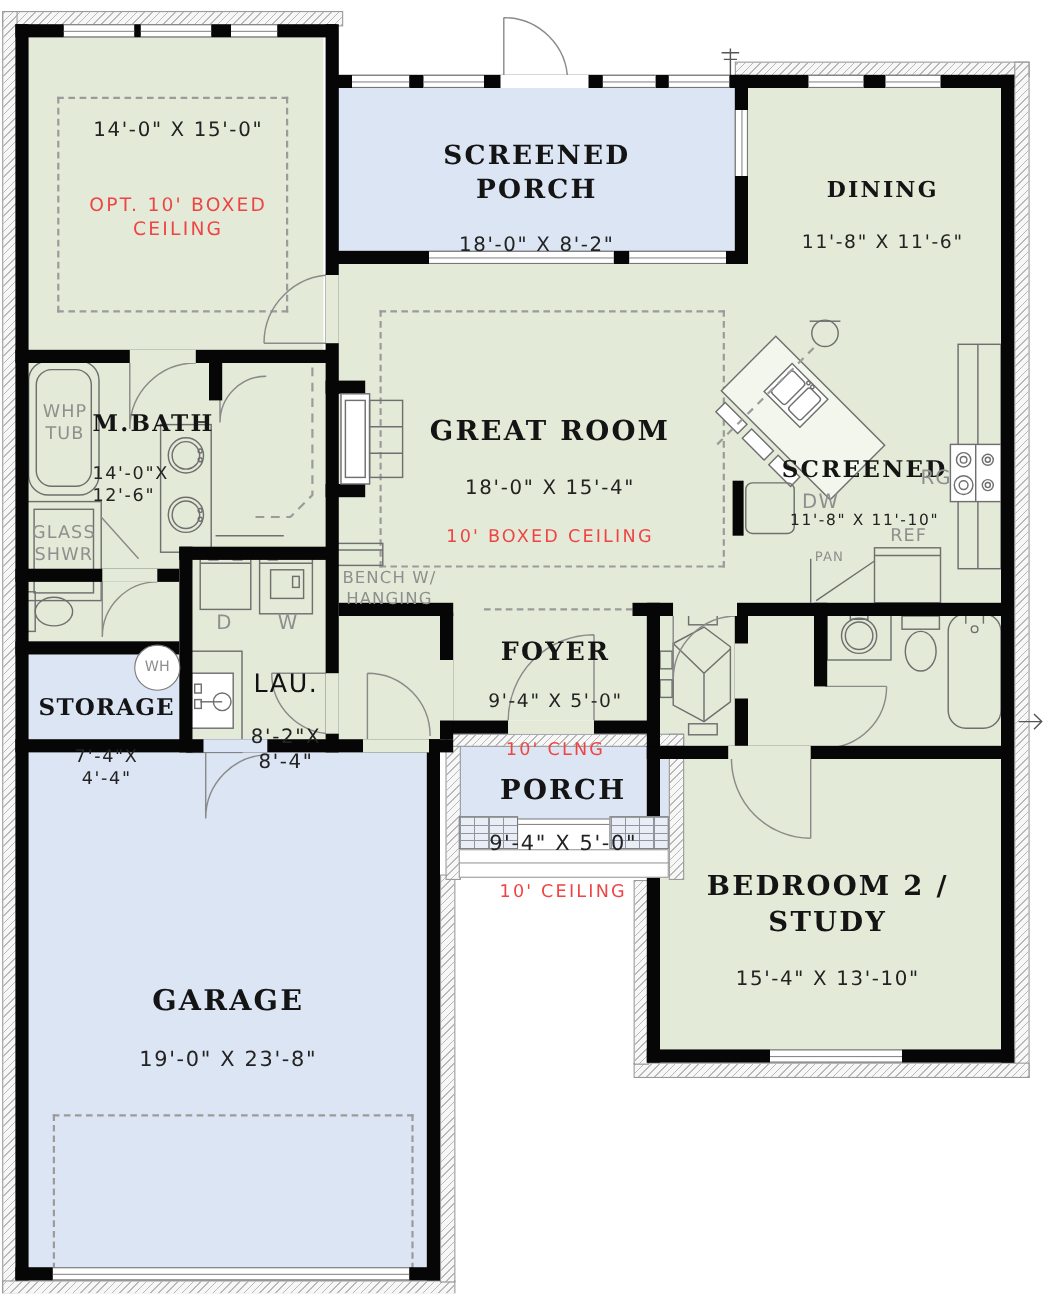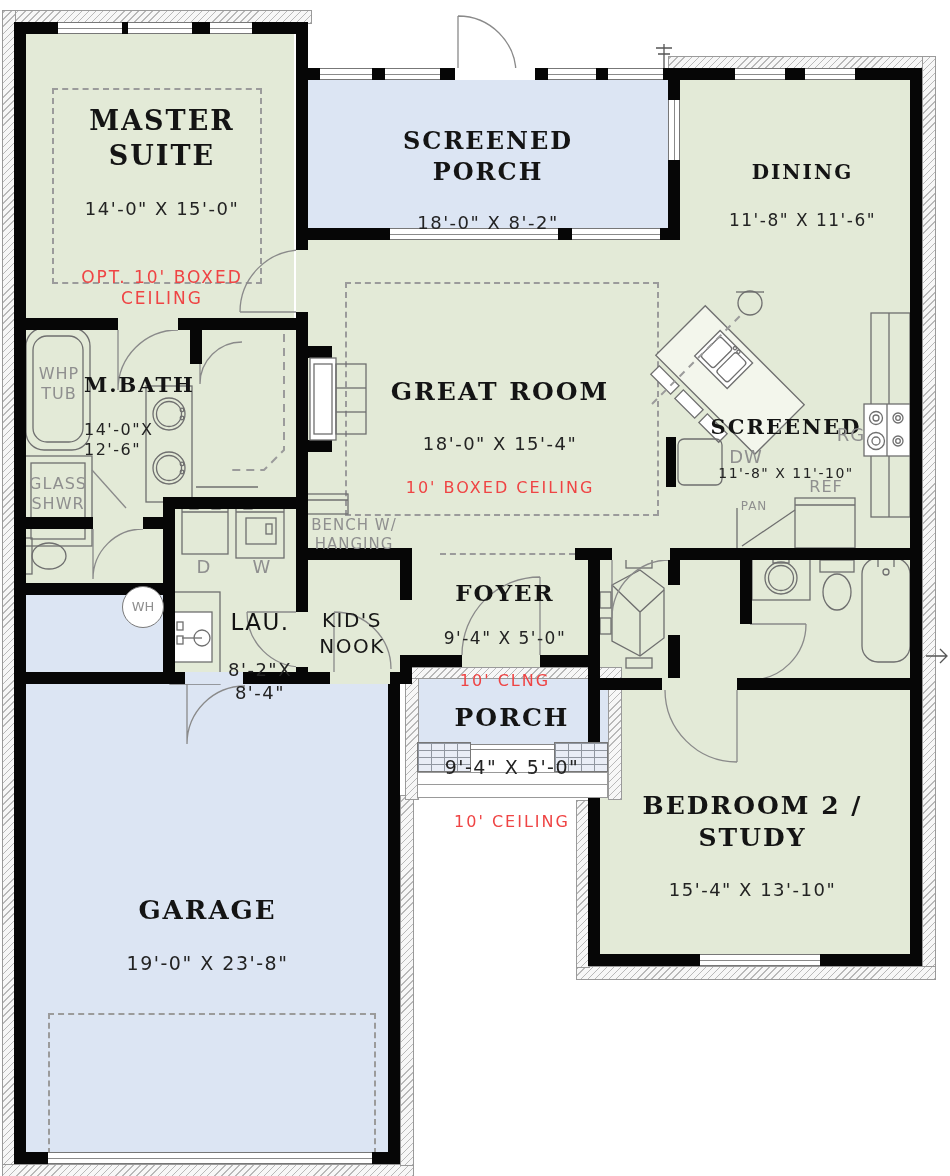--- a/index.html
+++ b/index.html
@@ -288,22 +288,20 @@
   <div class="hatch" style="left:405px;top:667px;width:12px;height:131px;"></div>
   <div class="hatch" style="left:608px;top:667px;width:12px;height:131px;"></div>
   <div class="hatch" style="left:405px;top:667px;width:215px;height:10px;"></div>
   <div class="brick" style="left:417px;top:742px;width:54px;height:30px;"></div>
   <div class="brick" style="left:554px;top:742px;width:54px;height:30px;"></div>
   <div class="edge2" style="left:471px;top:744px;width:83px;height:6px;"></div>
   <div class="steps" style="left:417px;top:772px;width:191px;height:26px;"></div>
   <div class="thinline" style="left:417px;top:784px;width:191px;height:1px;"></div>
 
   <div class="lbl" style="left:52px;top:84px;width:220px;">
-    <div class="rname" style="font-size:27px;">MASTER
-SUITE</div>
     <div class="rdim" style="font-size:18px;">14'-0" X 15'-0"</div>
     <div class="rnote" style="font-size:17px;margin-top:26px;">OPT. 10' BOXED
 CEILING</div>
   </div>
   <div class="lbl" style="left:368px;top:106px;width:240px;">
     <div class="rname" style="font-size:24px;">SCREENED
 PORCH</div>
     <div class="rdim" style="font-size:18px;">18'-0" X 8'-2"</div>
   </div>
   <div class="lbl" style="left:700px;top:140px;width:205px;">
@@ -322,33 +320,34 @@
   </div>
   <div class="lbl" style="left:702px;top:394px;width:168px;">
     <div class="rname" style="font-size:21px;">SCREENED</div>
     <div class="rdim" style="font-size:14px;">11'-8" X 11'-10"</div>
   </div>
   <div class="lbl" style="left:206px;top:588px;width:108px;">
     <div class="rdim" style="font-size:23px;color:#111;margin-top:0;">LAU.</div>
     <div class="rdim" style="font-size:18px;margin-top:0;">8'-2"X
 8'-4"</div>
   </div>
-  <div class="lbl" style="left:300px;top:588px;width:104px;">
-    <div class="rdim" style="font-size:20px;color:#171717;margin-top:0;">KID'S
-NOOK</div>
+  <div class="lbl" style="left:22px;top:610px;width:150px;">
+    <div class="rname" style="font-size:21px;letter-spacing:1px;">STORAGE</div>
+    <div class="rdim" style="font-size:16px;margin-top:0;">7'-4"X
+4'-4"</div>
   </div>
   <div class="lbl" style="left:415px;top:558px;width:180px;">
     <div class="rname" style="font-size:23px;">FOYER</div>
     <div class="rdim" style="font-size:17px;margin-top:0;">9'-4" X 5'-0"</div>
     <div class="rnote" style="font-size:16px;margin-top:0;">10' CLNG</div>
   </div>
   <div class="lbl" style="left:422px;top:682px;width:180px;">
     <div class="rname" style="font-size:25px;">PORCH</div>
     <div class="rdim" style="font-size:19px;margin-top:0;">9'-4" X 5'-0"</div>
-    <div class="rnote" style="font-size:16px;margin-top:12px;">10' CEILING</div>
+    <div class="rnote" style="font-size:16px;margin-top:0;">10' CEILING</div>
   </div>
   <div class="lbl" style="left:610px;top:770px;width:285px;">
     <div class="rname" style="font-size:25px;">BEDROOM 2 /
 STUDY</div>
     <div class="rdim" style="font-size:18px;">15'-4" X 13'-10"</div>
   </div>
   <div class="lbl" style="left:90px;top:874px;width:235px;">
     <div class="rname" style="font-size:26px;">GARAGE</div>
     <div class="rdim" style="font-size:19px;">19'-0" X 23'-8"</div>
   </div>

